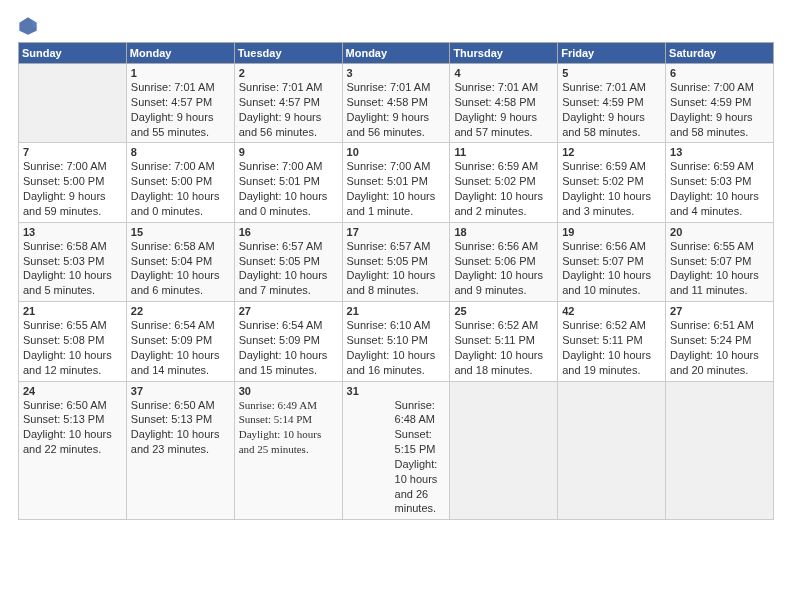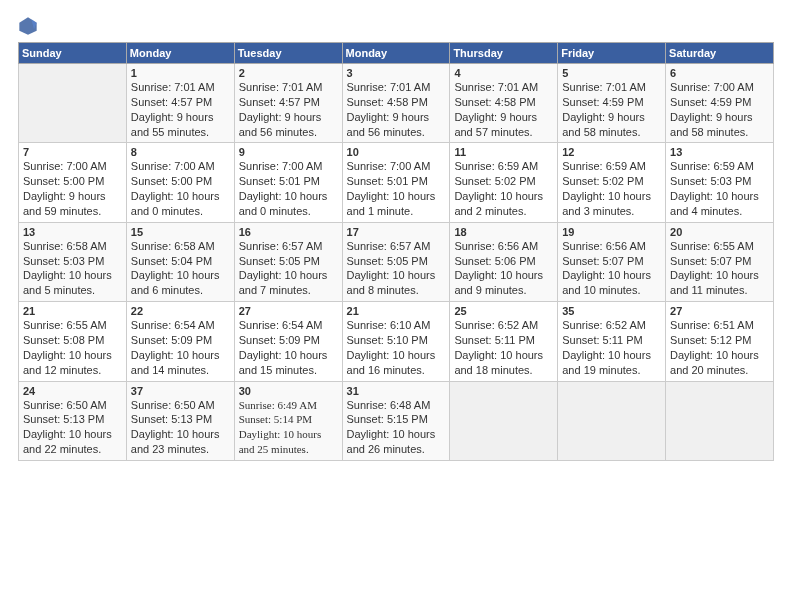--- a/index.html
+++ b/index.html
@@ -308,30 +308,30 @@
 and 16 minutes.</div>
           </td>
           <td>
             <span class="day-number">25</span>
             <div class="day-info" style="white-space: pre-line;">Sunrise: 6:52 AM
 Sunset: 5:11 PM
 Daylight: 10 hours
 and 18 minutes.</div>
           </td>
           <td>
-            <span class="day-number">35</span>
+            <span class="day-number">42</span>
             <div class="day-info" style="white-space: pre-line;">Sunrise: 6:52 AM
 Sunset: 5:11 PM
 Daylight: 10 hours
 and 19 minutes.</div>
           </td>
           <td>
             <span class="day-number">27</span>
             <div class="day-info" style="white-space: pre-line;">Sunrise: 6:51 AM
-Sunset: 5:12 PM
+Sunset: 5:24 PM
 Daylight: 10 hours
 and 20 minutes.</div>
           </td>
         </tr>
         <tr>
           <td>
             <span class="day-number">24</span>
             <div class="day-info" style="white-space: pre-line;">Sunrise: 6:50 AM
 Sunset: 5:13 PM
 Daylight: 10 hours
@@ -346,21 +346,21 @@
           </td>
           <td>
             <span class="day-number">30</span>
             <div class="day-info" style="white-space: pre-line; font-family: Liberation Serif, serif;">Sunrise: 6:49 AM
 Sunset: 5:14 PM
 Daylight: 10 hours
 and 25 minutes.</div>
           </td>
           <td>
             <span class="day-number">31</span>
-            <div class="day-info" style="white-space: pre-line;">Sunrise: 6:48 AM
+            <div class="day-info" style="white-space: pre-line; margin-left: 48px;">Sunrise: 6:48 AM
 Sunset: 5:15 PM
 Daylight: 10 hours
 and 26 minutes.</div>
           </td>
           <td class="empty-cell"></td>
           <td class="empty-cell"></td>
           <td class="empty-cell"></td>
         </tr>
       </tbody>
   </table>

